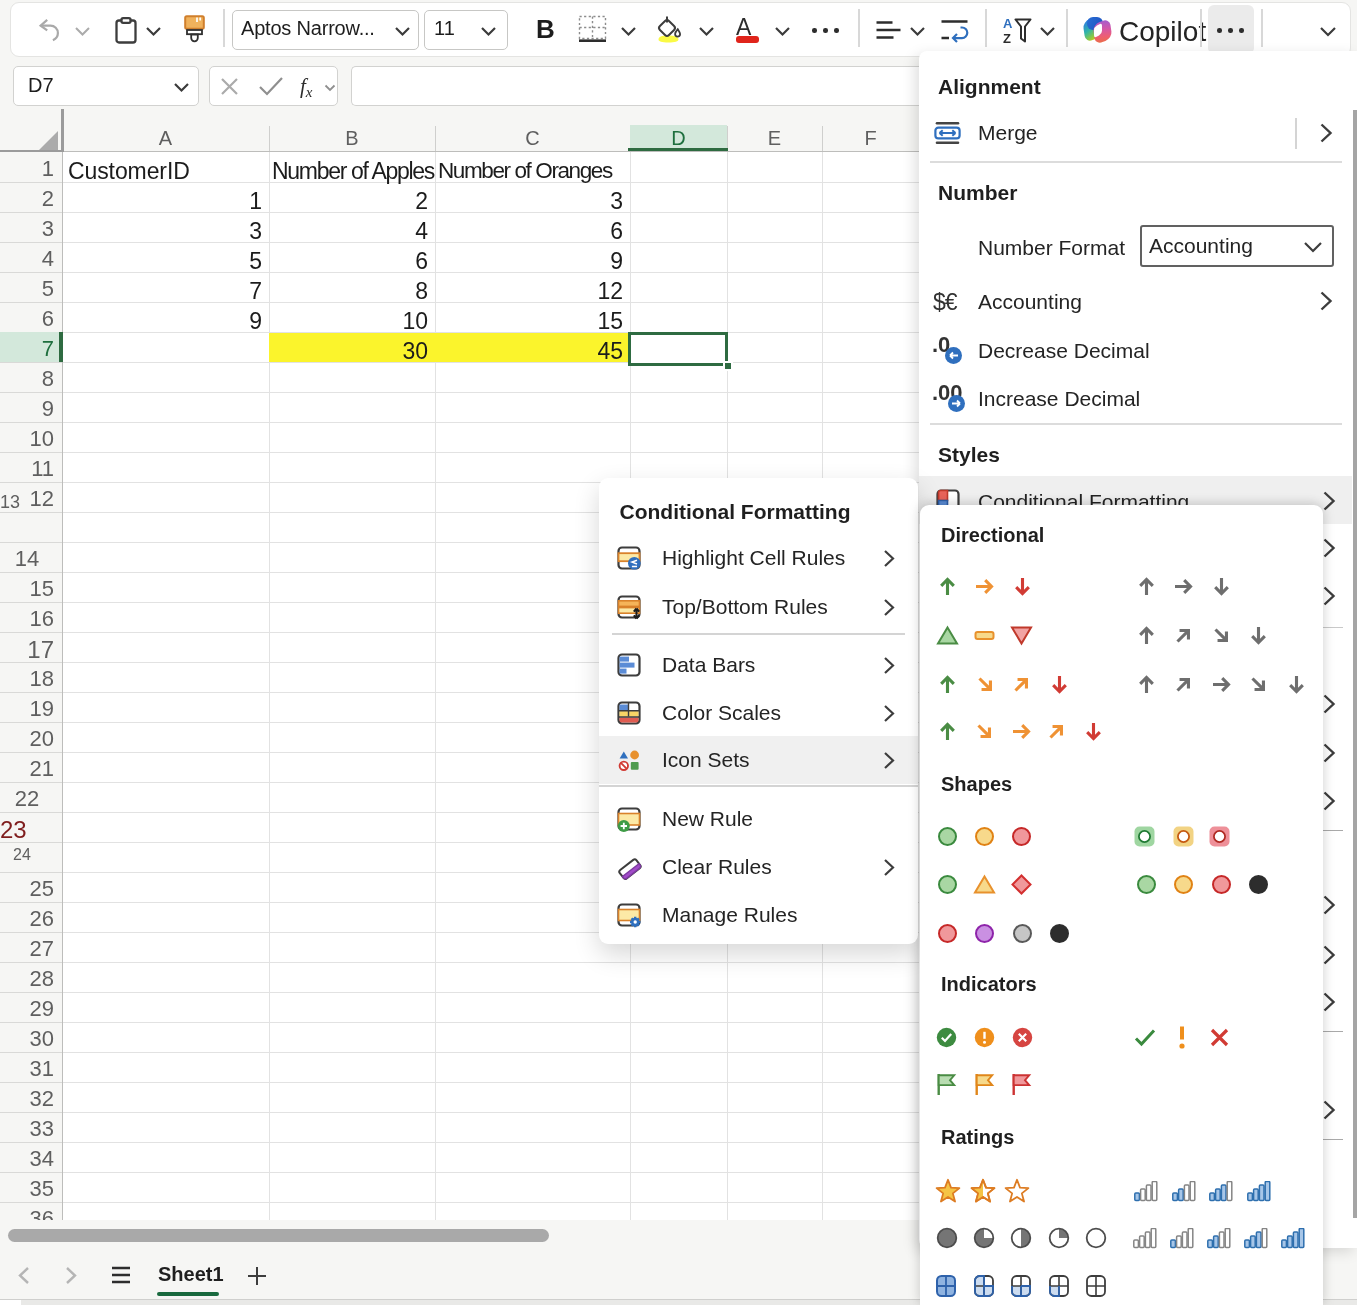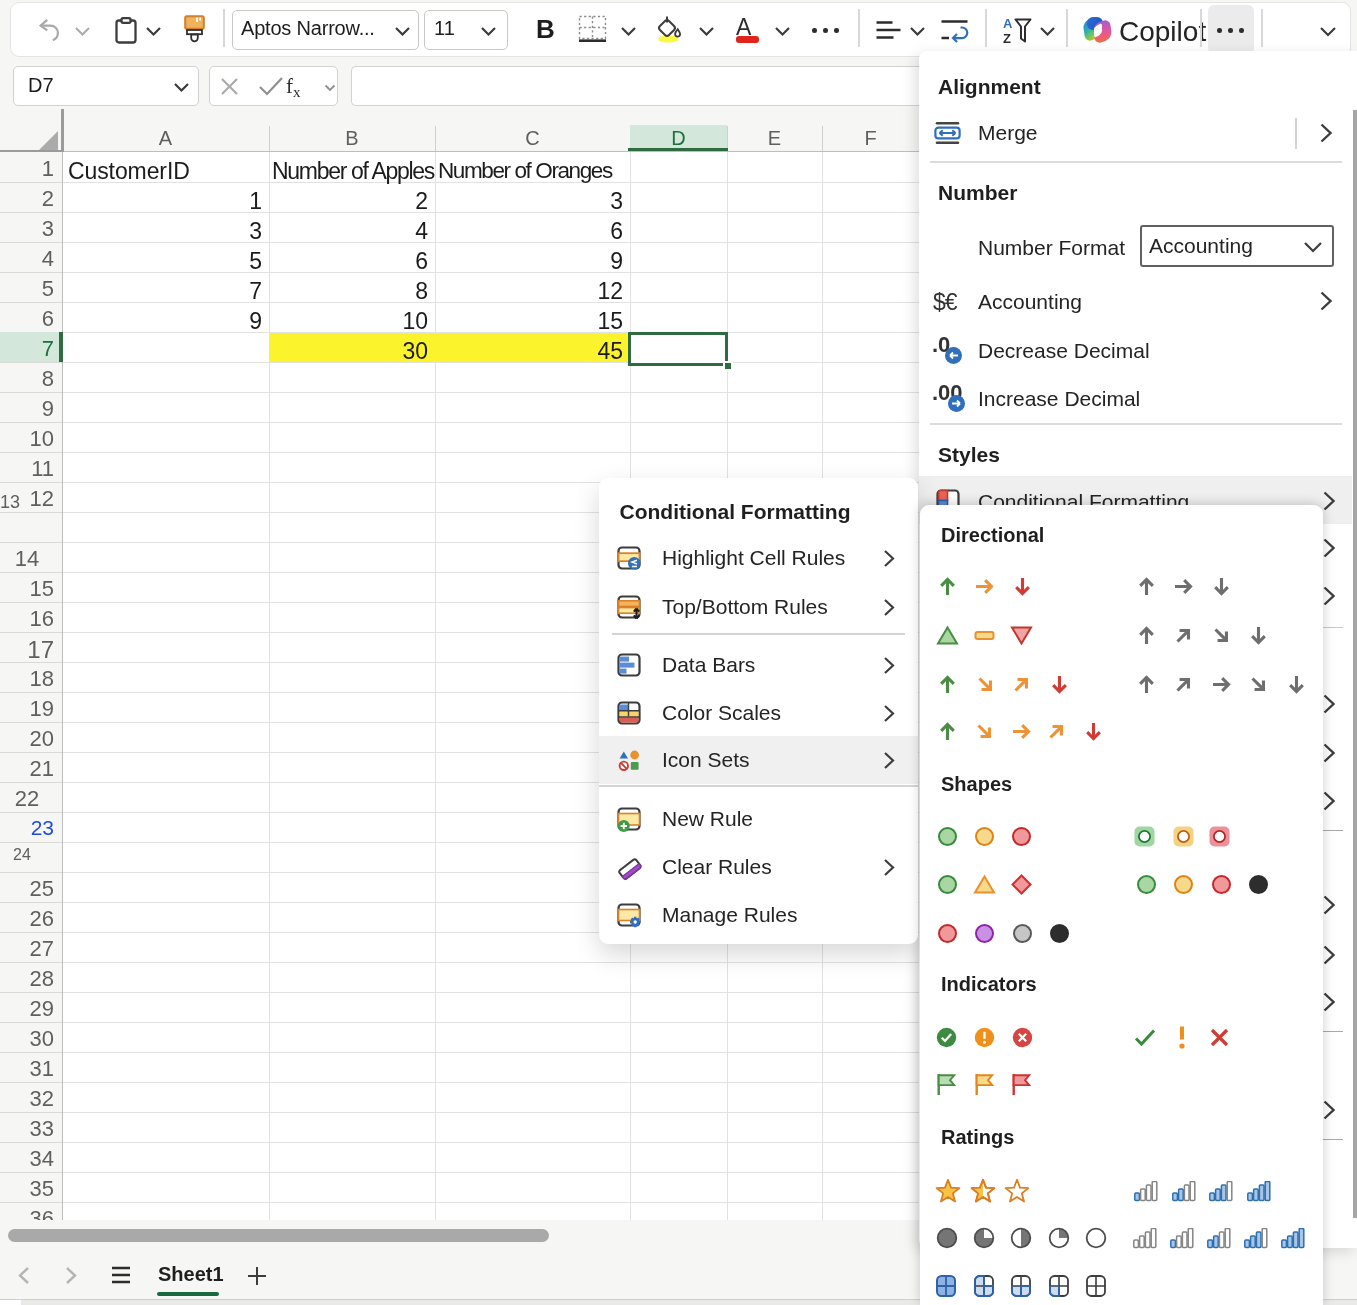--- a/index.html
+++ b/index.html
@@ -144,21 +144,21 @@
     <path d="M2 2l6.5 6.5L15 2"></path>
   </svg>
 
 <div class="ab" style="left:209px;top:66px;width:129px;height:40px;background:#fff;border:1.5px solid #d2d2d0;border-radius:5px"></div>
 <svg class="ab" style="left:219px;top:76px" width="21" height="21" viewBox="0 0 21 21" stroke="#ababab" stroke-width="2.2">
     <path d="M3 3l15 15M18 3 3 18"></path>
   </svg>
 <svg class="ab" style="left:258px;top:76px" width="26" height="20" viewBox="0 0 26 20" fill="none" stroke="#8f8f8f" stroke-width="2.2">
     <path d="M2 11l7 7L24 2"></path>
   </svg>
-<div class="ab" style="left:286px;top:74px;font-size:21px;color:#2d2d2d;font-family:'Liberation Serif',serif;">f<span style="font-size:15px;vertical-align:-4px">x</span></div>
+<div class="ab" style="left:300px;top:74px;font-size:21px;color:#2d2d2d;font-family:'Liberation Serif',serif;font-style:italic">f<span style="font-size:15px;vertical-align:-4px">x</span></div>
 <svg class="chev" style="left:324px;top:84px" width="12" height="8" viewBox="0 0 12 8" fill="none" stroke="#8f8f8f" stroke-width="1.8">
     <path d="M1.5 1.5 6 6l4.5-4.5"></path>
   </svg>
 
 <div class="ab" style="left:351px;top:66px;width:1006px;height:40px;background:#fff;border:1.5px solid #d2d2d0;border-radius:5px 0 0 5px;border-right:none"></div>
 
 <div class="ab" id="grid" style="left:0;top:109px;width:919px;height:1111px;background:#fff;overflow:hidden">
 
   <div class="ab" style="left:0;top:0;width:919px;height:43px;background:#f6f6f4"></div>
 
@@ -215,21 +215,21 @@
   <div class="ab" style="left:0;top:383px;width:54px;text-align:left;font-size:18px;color:#5f5f5f">13</div>
   <div class="ab" style="left:0;top:437px;width:54px;text-align:center;font-size:22px;color:#5f5f5f">14</div>
   <div class="ab" style="left:0;top:467px;width:54px;text-align:right;font-size:22px;color:#5f5f5f">15</div>
   <div class="ab" style="left:0;top:497px;width:54px;text-align:right;font-size:22px;color:#5f5f5f">16</div>
   <div class="ab" style="left:0;top:527px;width:54px;text-align:right;font-size:24px;color:#5f5f5f">17</div>
   <div class="ab" style="left:0;top:557px;width:54px;text-align:right;font-size:22px;color:#5f5f5f">18</div>
   <div class="ab" style="left:0;top:587px;width:54px;text-align:right;font-size:22px;color:#5f5f5f">19</div>
   <div class="ab" style="left:0;top:617px;width:54px;text-align:right;font-size:22px;color:#5f5f5f">20</div>
   <div class="ab" style="left:0;top:647px;width:54px;text-align:right;font-size:22px;color:#5f5f5f">21</div>
   <div class="ab" style="left:0;top:677px;width:54px;text-align:center;font-size:22px;color:#5f5f5f">22</div>
-  <div class="ab" style="left:0;top:707px;width:54px;text-align:right;font-size:21px;color:#1d4ed8">23</div>
+  <div class="ab" style="left:0;top:707px;width:54px;text-align:left;font-size:24px;color:#7f1d1d">23</div>
   <div class="ab" style="left:13px;top:737px;width:54px;text-align:left;font-size:16px;color:#5f5f5f">24</div>
   <div class="ab" style="left:0;top:767px;width:54px;text-align:right;font-size:22px;color:#5f5f5f">25</div>
   <div class="ab" style="left:0;top:797px;width:54px;text-align:right;font-size:22px;color:#5f5f5f">26</div>
   <div class="ab" style="left:0;top:827px;width:54px;text-align:right;font-size:22px;color:#5f5f5f">27</div>
   <div class="ab" style="left:0;top:857px;width:54px;text-align:right;font-size:22px;color:#5f5f5f">28</div>
   <div class="ab" style="left:0;top:887px;width:54px;text-align:right;font-size:22px;color:#5f5f5f">29</div>
   <div class="ab" style="left:0;top:917px;width:54px;text-align:right;font-size:22px;color:#5f5f5f">30</div>
   <div class="ab" style="left:0;top:947px;width:54px;text-align:right;font-size:22px;color:#5f5f5f">31</div>
   <div class="ab" style="left:0;top:977px;width:54px;text-align:right;font-size:22px;color:#5f5f5f">32</div>
   <div class="ab" style="left:0;top:1007px;width:54px;text-align:right;font-size:22px;color:#5f5f5f">33</div>

